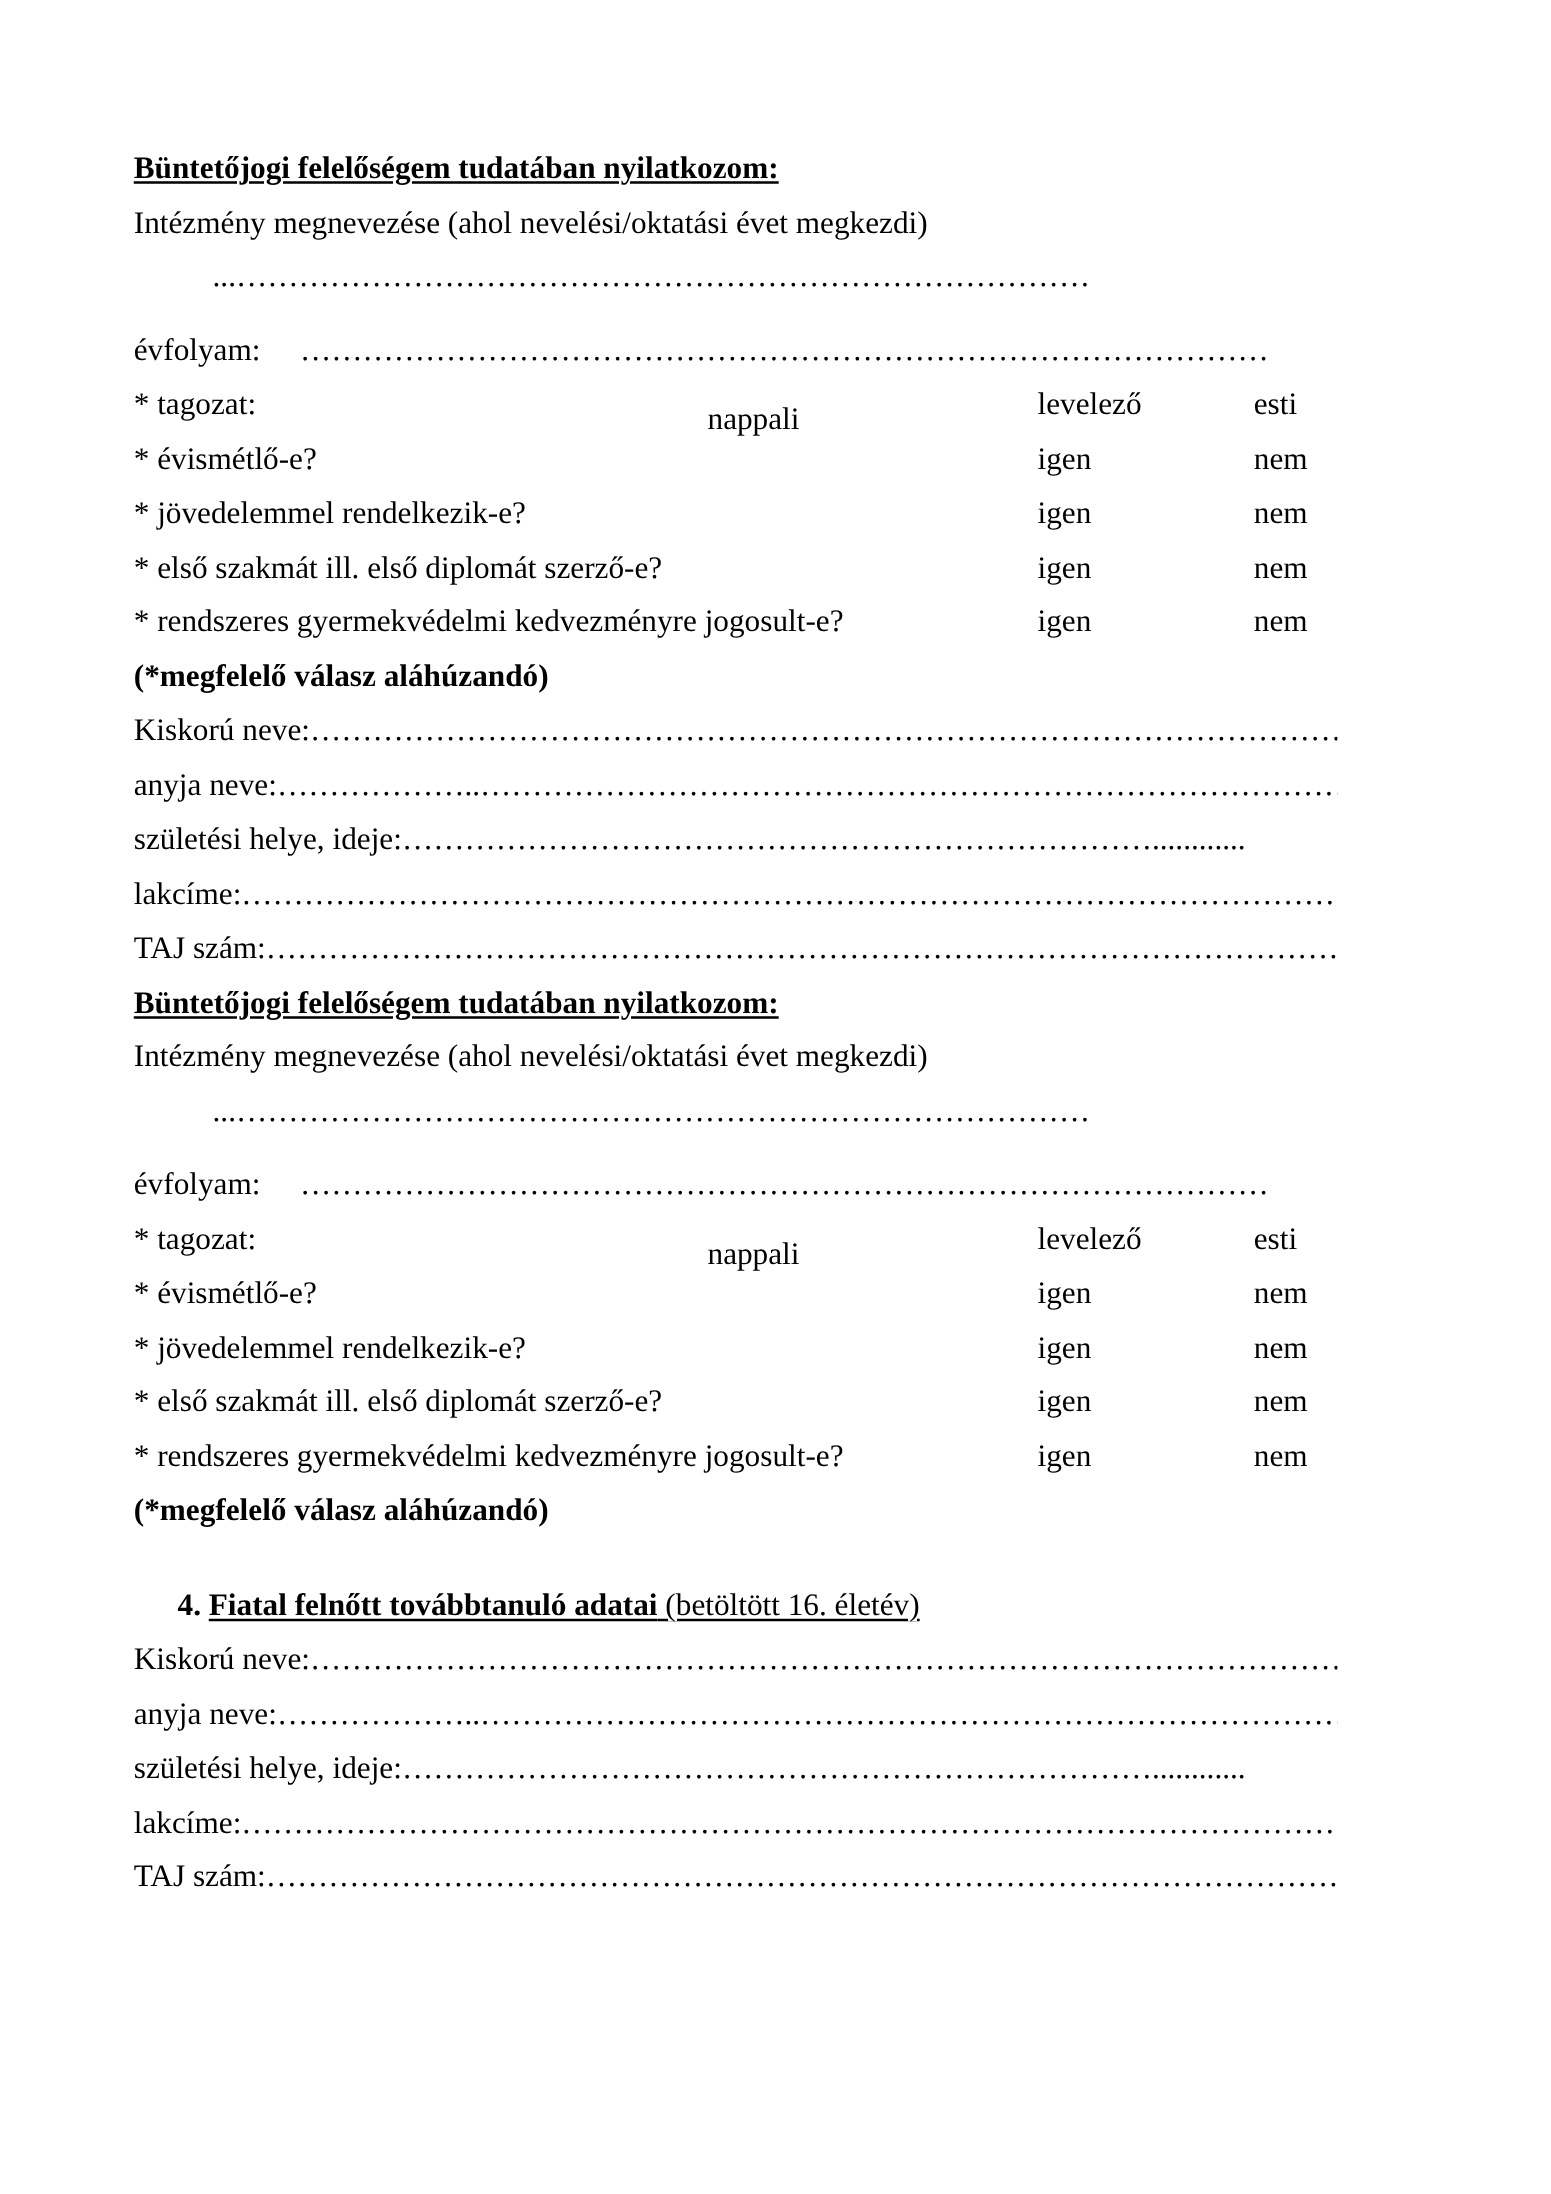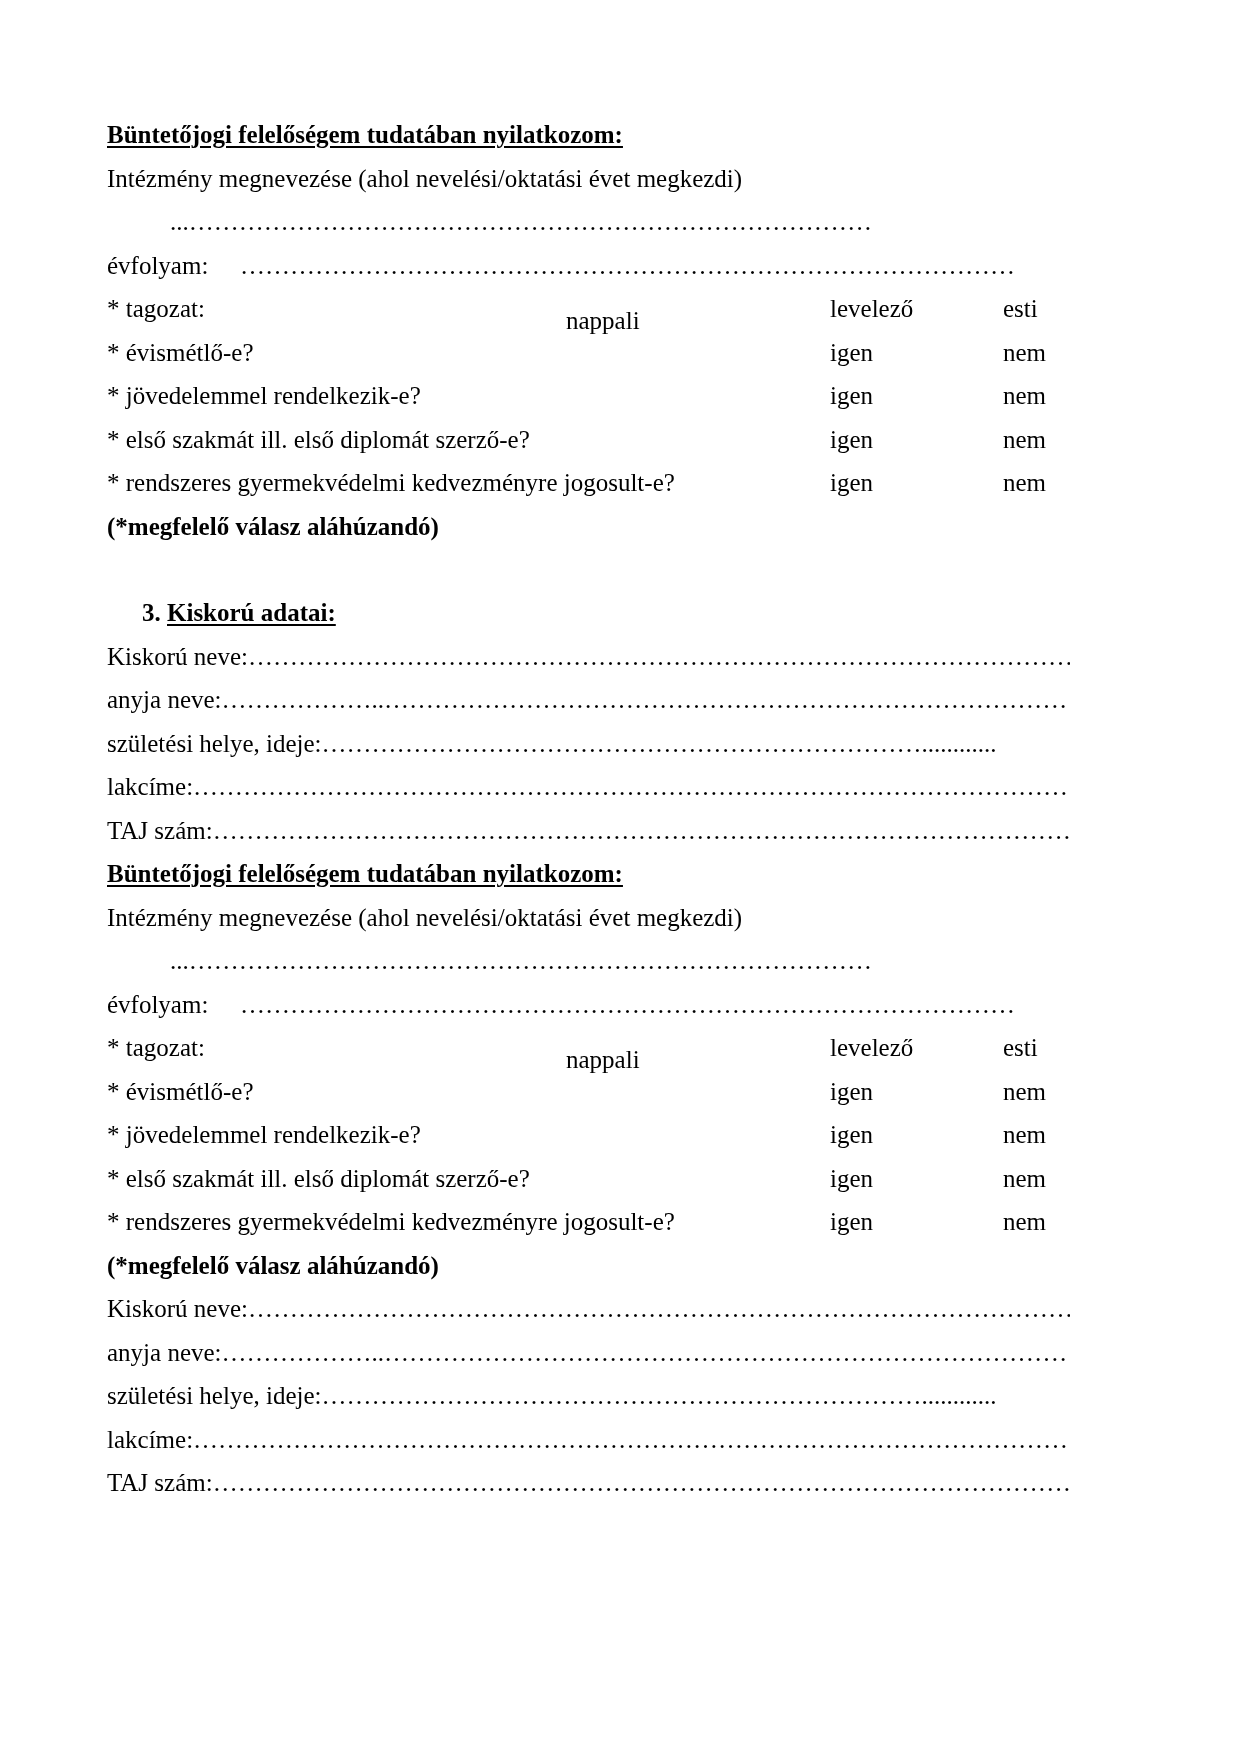--- a/index.html
+++ b/index.html
@@ -16,97 +16,30 @@
   .b{font-weight:bold;}
   .u{text-decoration:underline;text-decoration-thickness:2px;text-underline-offset:3px;}
   .clip{overflow:hidden;}
   
   .p1{position:absolute;left:459px;top:12px;}
   .p2{position:absolute;left:675px;top:0;margin-left:48px;}
   .p3{position:absolute;left:896px;top:0;text-align:right;}
   .pdots{position:absolute;left:133px;top:0;}
   .inst-row{width:765px;}          
   .inst-dots{margin-left:63px;}
-  .evf-row{width:910px;}           
+  .evf-row{width:910px;margin-top:15px;}           
   .frow{width:963px;}              
   .sec{margin-top:43px;}
   .sec4{margin-top:32px;}
   .num{display:inline-block;width:25px;margin-left:35px;}
 </style>
 </head>
 <body>
 
 <div class="page">
-
-  <section>
-    <div class="row">
-      <span class="b u">Büntetőjogi felelőségem tudatában nyilatkozom:</span>
-    </div>
-    <div class="row">
-      <span>Intézmény megnevezése (ahol nevelési/oktatási évet megkezdi)</span>
-    </div>
-    <div class="row clip inst-row">
-      <span class="inst-dots">...……………………………………………………………………………………………………….</span>
-    </div>
-    <div class="row clip evf-row">
-      <span>évfolyam:</span>
-      <span class="pdots">……………………………………………………………………………………………………………….</span>
-    </div>
-    <div class="row">
-      <span>* tagozat:</span>
-      <span class="p1">nappali</span>
-      <span class="p2">levelező</span>
-      <span class="p3">esti</span>
-    </div>
-    <div class="row">
-      <span>* évismétlő-e?</span>
-      <span class="p2">igen</span>
-      <span class="p3">nem</span>
-    </div>
-    <div class="row">
-      <span>* jövedelemmel rendelkezik-e?</span>
-      <span class="p2">igen</span>
-      <span class="p3">nem</span>
-    </div>
-    <div class="row">
-      <span>* első szakmát ill. első diplomát szerző-e?</span>
-      <span class="p2">igen</span>
-      <span class="p3">nem</span>
-    </div>
-    <div class="row">
-      <span>* rendszeres gyermekvédelmi kedvezményre jogosult-e?</span>
-      <span class="p2">igen</span>
-      <span class="p3">nem</span>
-    </div>
-    <div class="row">
-      <span class="b">(*megfelelő válasz aláhúzandó)</span>
-    </div>
-  </section>
-
-  <div class="row sec">
-    <span class="num b">3.</span><span class="b u">Kiskorú adatai:</span>
-  </div>
-
-  <section>
-    <div class="row clip frow">
-      <span>Kiskorú neve:</span><span>………………………………………………………………………………………………………………</span>
-    </div>
-    <div class="row clip frow">
-      <span>anyja neve:</span><span>………………..…………………………………………………………………………………………..</span>
-    </div>
-    <div class="row clip frow">
-      <span>születési helye, ideje:</span><span>………………………………………………………………............</span>
-    </div>
-    <div class="row clip frow">
-      <span>lakcíme:</span><span>…………………………………………………………………………………………………………….</span>
-    </div>
-    <div class="row clip frow">
-      <span>TAJ szám:</span><span>……………………………………………………………………………………………………………..</span>
-    </div>
-  </section>
 
   <section>
     <div class="row">
       <span class="b u">Büntetőjogi felelőségem tudatában nyilatkozom:</span>
     </div>
     <div class="row">
       <span>Intézmény megnevezése (ahol nevelési/oktatási évet megkezdi)</span>
     </div>
     <div class="row clip inst-row">
       <span class="inst-dots">...……………………………………………………………………………………………………….</span>
@@ -158,13 +91,80 @@
       <span>születési helye, ideje:</span><span>………………………………………………………………............</span>
     </div>
     <div class="row clip frow">
       <span>lakcíme:</span><span>…………………………………………………………………………………………………………….</span>
     </div>
     <div class="row clip frow">
       <span>TAJ szám:</span><span>……………………………………………………………………………………………………………..</span>
     </div>
   </section>
 
+  <section>
+    <div class="row">
+      <span class="b u">Büntetőjogi felelőségem tudatában nyilatkozom:</span>
+    </div>
+    <div class="row">
+      <span>Intézmény megnevezése (ahol nevelési/oktatási évet megkezdi)</span>
+    </div>
+    <div class="row clip inst-row">
+      <span class="inst-dots">...……………………………………………………………………………………………………….</span>
+    </div>
+    <div class="row clip evf-row">
+      <span>évfolyam:</span>
+      <span class="pdots">……………………………………………………………………………………………………………….</span>
+    </div>
+    <div class="row">
+      <span>* tagozat:</span>
+      <span class="p1">nappali</span>
+      <span class="p2">levelező</span>
+      <span class="p3">esti</span>
+    </div>
+    <div class="row">
+      <span>* évismétlő-e?</span>
+      <span class="p2">igen</span>
+      <span class="p3">nem</span>
+    </div>
+    <div class="row">
+      <span>* jövedelemmel rendelkezik-e?</span>
+      <span class="p2">igen</span>
+      <span class="p3">nem</span>
+    </div>
+    <div class="row">
+      <span>* első szakmát ill. első diplomát szerző-e?</span>
+      <span class="p2">igen</span>
+      <span class="p3">nem</span>
+    </div>
+    <div class="row">
+      <span>* rendszeres gyermekvédelmi kedvezményre jogosult-e?</span>
+      <span class="p2">igen</span>
+      <span class="p3">nem</span>
+    </div>
+    <div class="row">
+      <span class="b">(*megfelelő válasz aláhúzandó)</span>
+    </div>
+  </section>
+
+  <div class="row sec4">
+    <span class="num b">4.</span><span class="b u">Fiatal felnőtt továbbtanuló adatai</span><span class="u"> (betöltött 16. életév)</span>
+  </div>
+
+  <section>
+    <div class="row clip frow">
+      <span>Kiskorú neve:</span><span>………………………………………………………………………………………………………………</span>
+    </div>
+    <div class="row clip frow">
+      <span>anyja neve:</span><span>………………..…………………………………………………………………………………………..</span>
+    </div>
+    <div class="row clip frow">
+      <span>születési helye, ideje:</span><span>………………………………………………………………............</span>
+    </div>
+    <div class="row clip frow">
+      <span>lakcíme:</span><span>…………………………………………………………………………………………………………….</span>
+    </div>
+    <div class="row clip frow">
+      <span>TAJ szám:</span><span>……………………………………………………………………………………………………………..</span>
+    </div>
+  </section>
+
 </div>
 
 </body></html>

